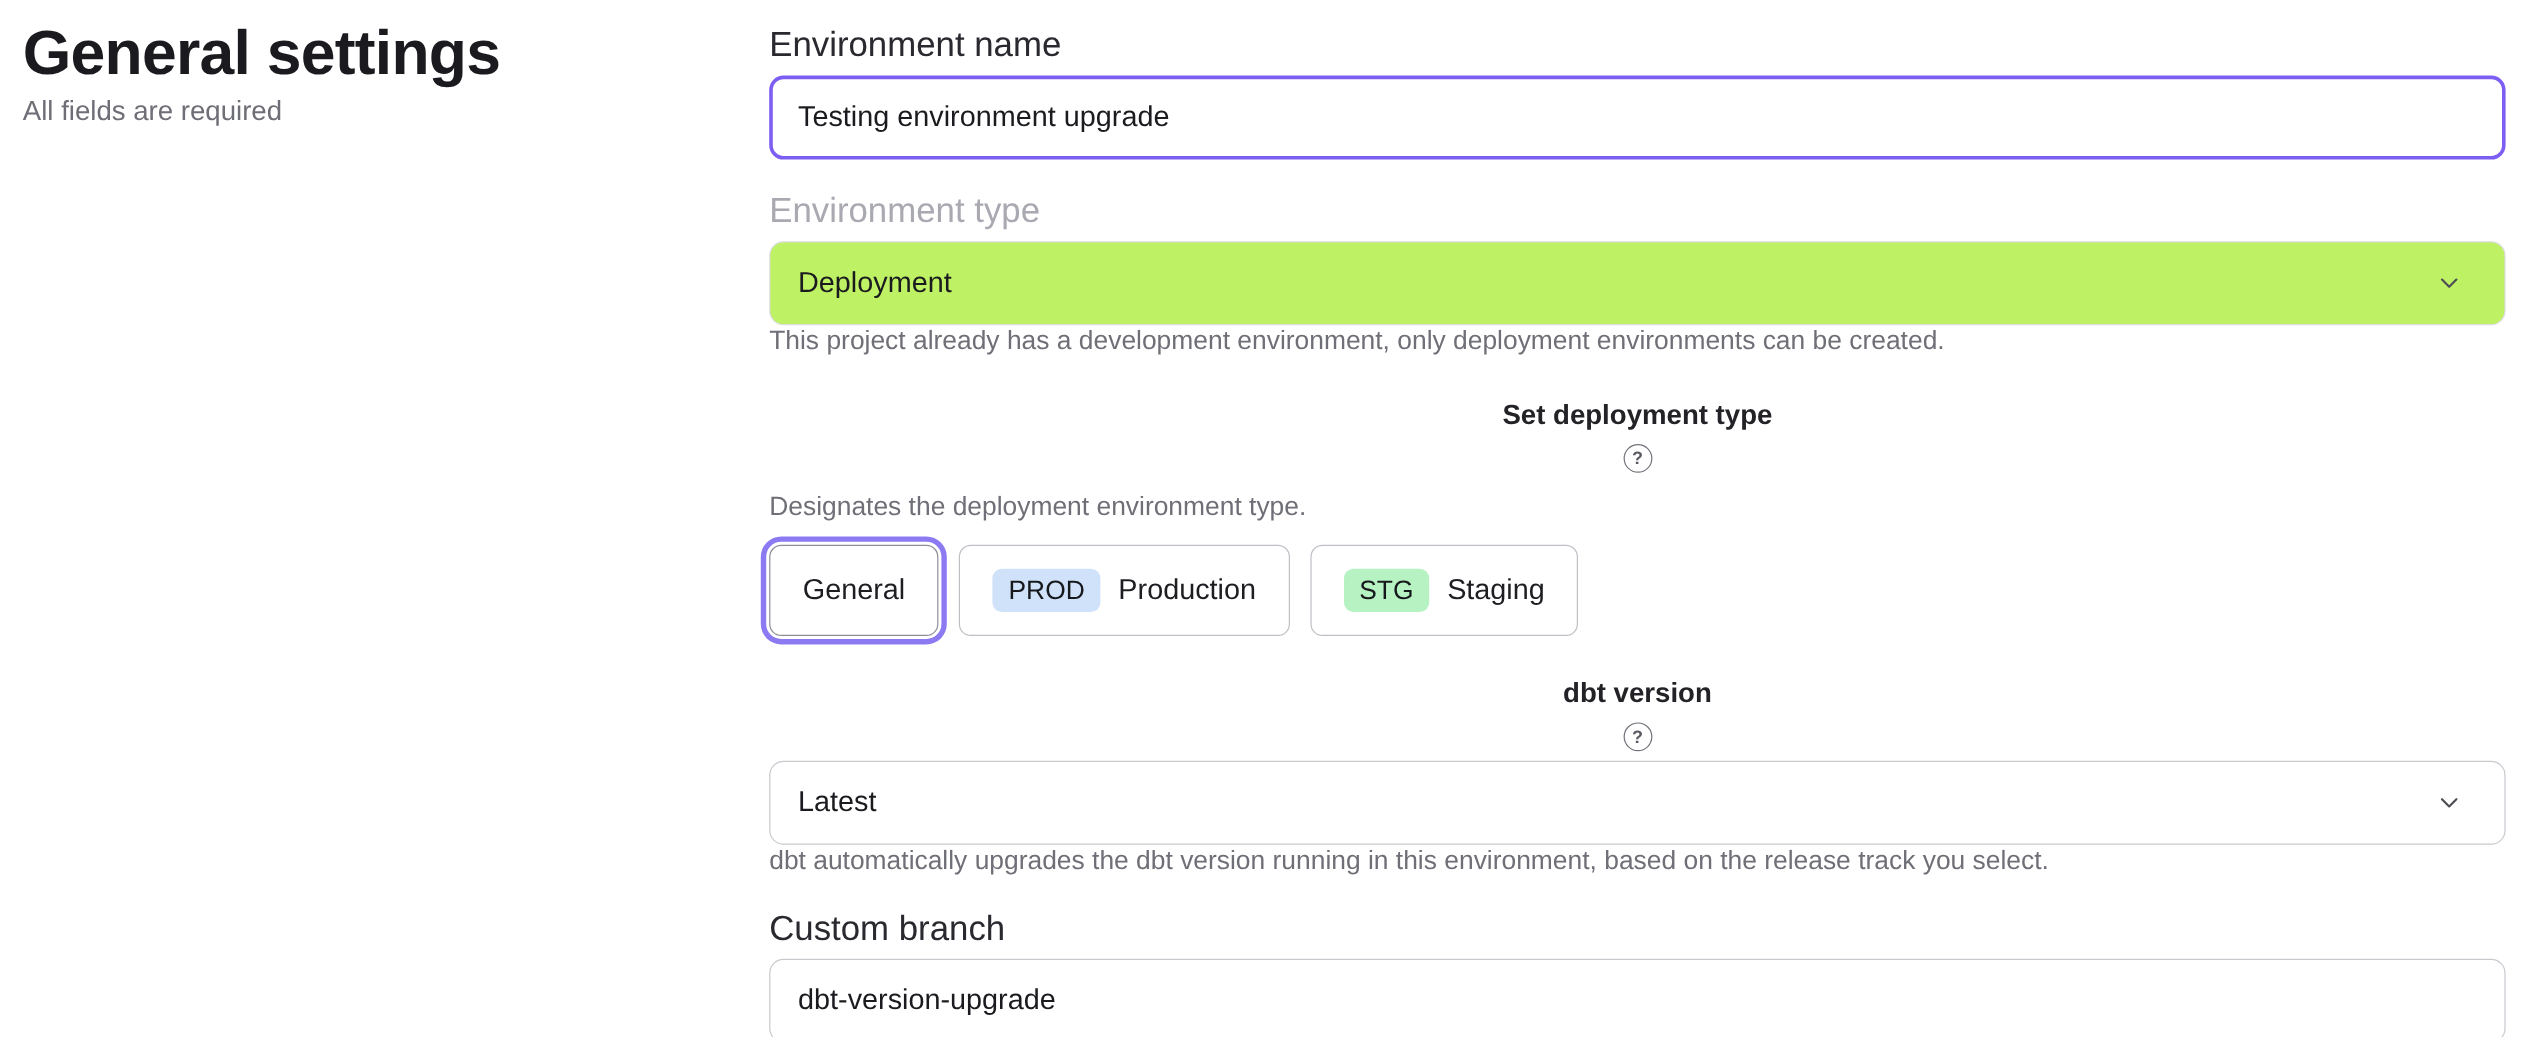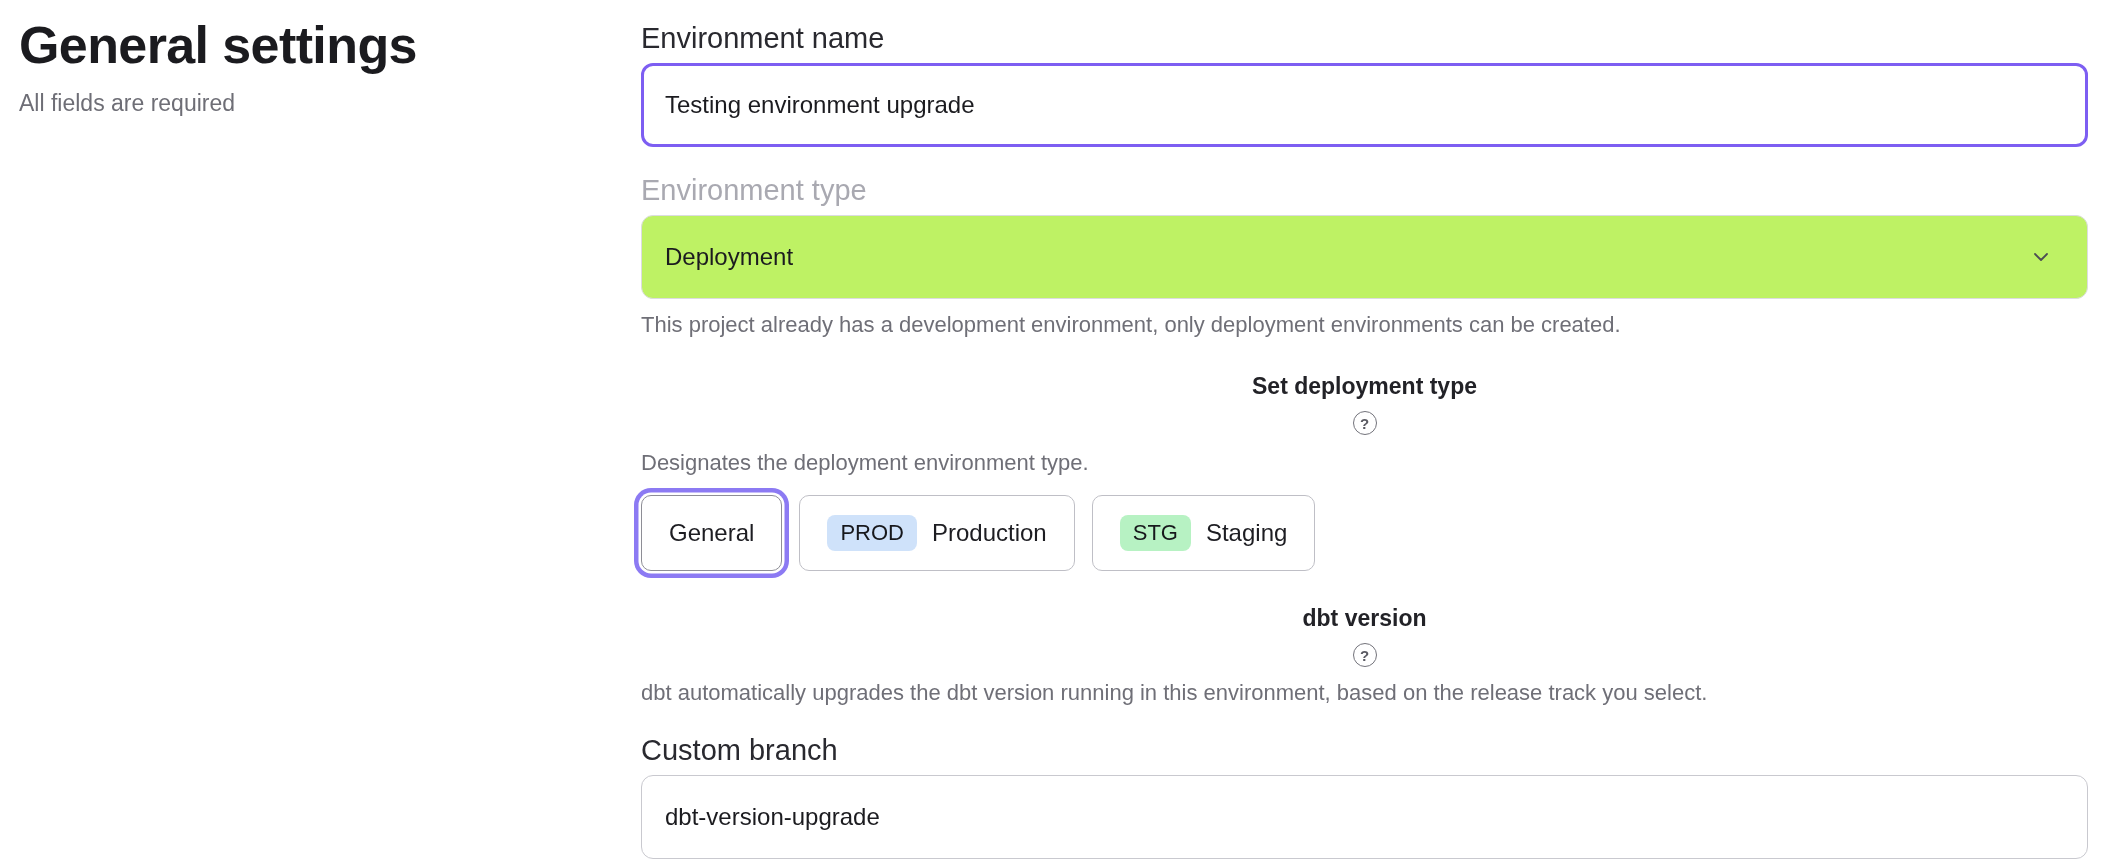--- a/index.html
+++ b/index.html
@@ -18,21 +18,21 @@
     width: 560px;
   }
   .intro h1 {
     font-size: 52px;
     font-weight: 700;
     letter-spacing: -0.6px;
     color: #1b1b1f;
     line-height: 1.2;
   }
   .intro .subtitle {
-    margin-top: 14px;
+    margin-top: 3px;
     font-size: 23px;
     color: #6e6e76;
   }
 
   
   .form-col {
     position: absolute;
     left: 641px; top: 0;
     width: 1447px;
   }
@@ -40,21 +40,21 @@
   .field-label {
     display: block;
     font-size: 29px;
     font-weight: 500;
     color: #29292f;
   }
   .field-label.disabled { color: #a9a9b1; }
 
   .text-input, .select-box {
     width: 100%;
-    height: 84px;
+    height: 70px;
     border-radius: 12px;
     font-size: 24px;
     font-family: "Liberation Sans", sans-serif;
     padding: 0 23px;
     color: #1b1b1f;
     background: #ffffff;
     border: 1px solid #c9c9cf;
     outline: none;
     display: block;
   }
@@ -161,21 +161,21 @@
   .checkbox svg { display: block; }
   .checkbox-label {
     font-size: 24px;
     color: #1d1d22;
   }
 
   
   .mt-a { margin-top: 22px; }  
   .mt-b { margin-top: 8px;  }  
   .mt-c { margin-top: 27px; }  
-  .mt-d { margin-top: 13px; }  
+  .mt-d { }  
   .mt-e { margin-top: 35px; }  
   .mt-f { margin-top: 15px; }  
   .mt-g { margin-top: 19px; }  
   .mt-h { margin-top: 34px; }  
   .mt-i { margin-top: 38px; }  
   .mt-j { margin-top: 28px; }  
 </style>
 </head>
 <body>
 
@@ -217,19 +217,27 @@
     <button class="deploy-btn">
       <span class="env-badge stg">STG</span>
       <span>Staging</span>
     </button>
   </div>
 
   <div class="section-label mt-h">
     <span>dbt version</span>
     <span class="help-circle">?</span>
   </div>
+  <div class="select-box mt-b">
+    <span>Latest</span>
+    <span class="chevron-down">
+      <svg width="22" height="22" viewBox="0 0 22 22">
+        <path d="M5 8 L11 14 L17 8" fill="none" stroke="#4d4d54" stroke-width="1.8" stroke-linecap="round" stroke-linejoin="round"></path>
+      </svg>
+    </span>
+  </div>
   <div class="helper-text mt-d">dbt automatically upgrades the dbt version running in this environment, based on the release track you select.</div>
 
 
   <label class="field-label mt-j">Custom branch</label>
   <input class="text-input mt-b" type="text" value="dbt-version-upgrade" style="">
 
 </div>
 
 </body></html>

